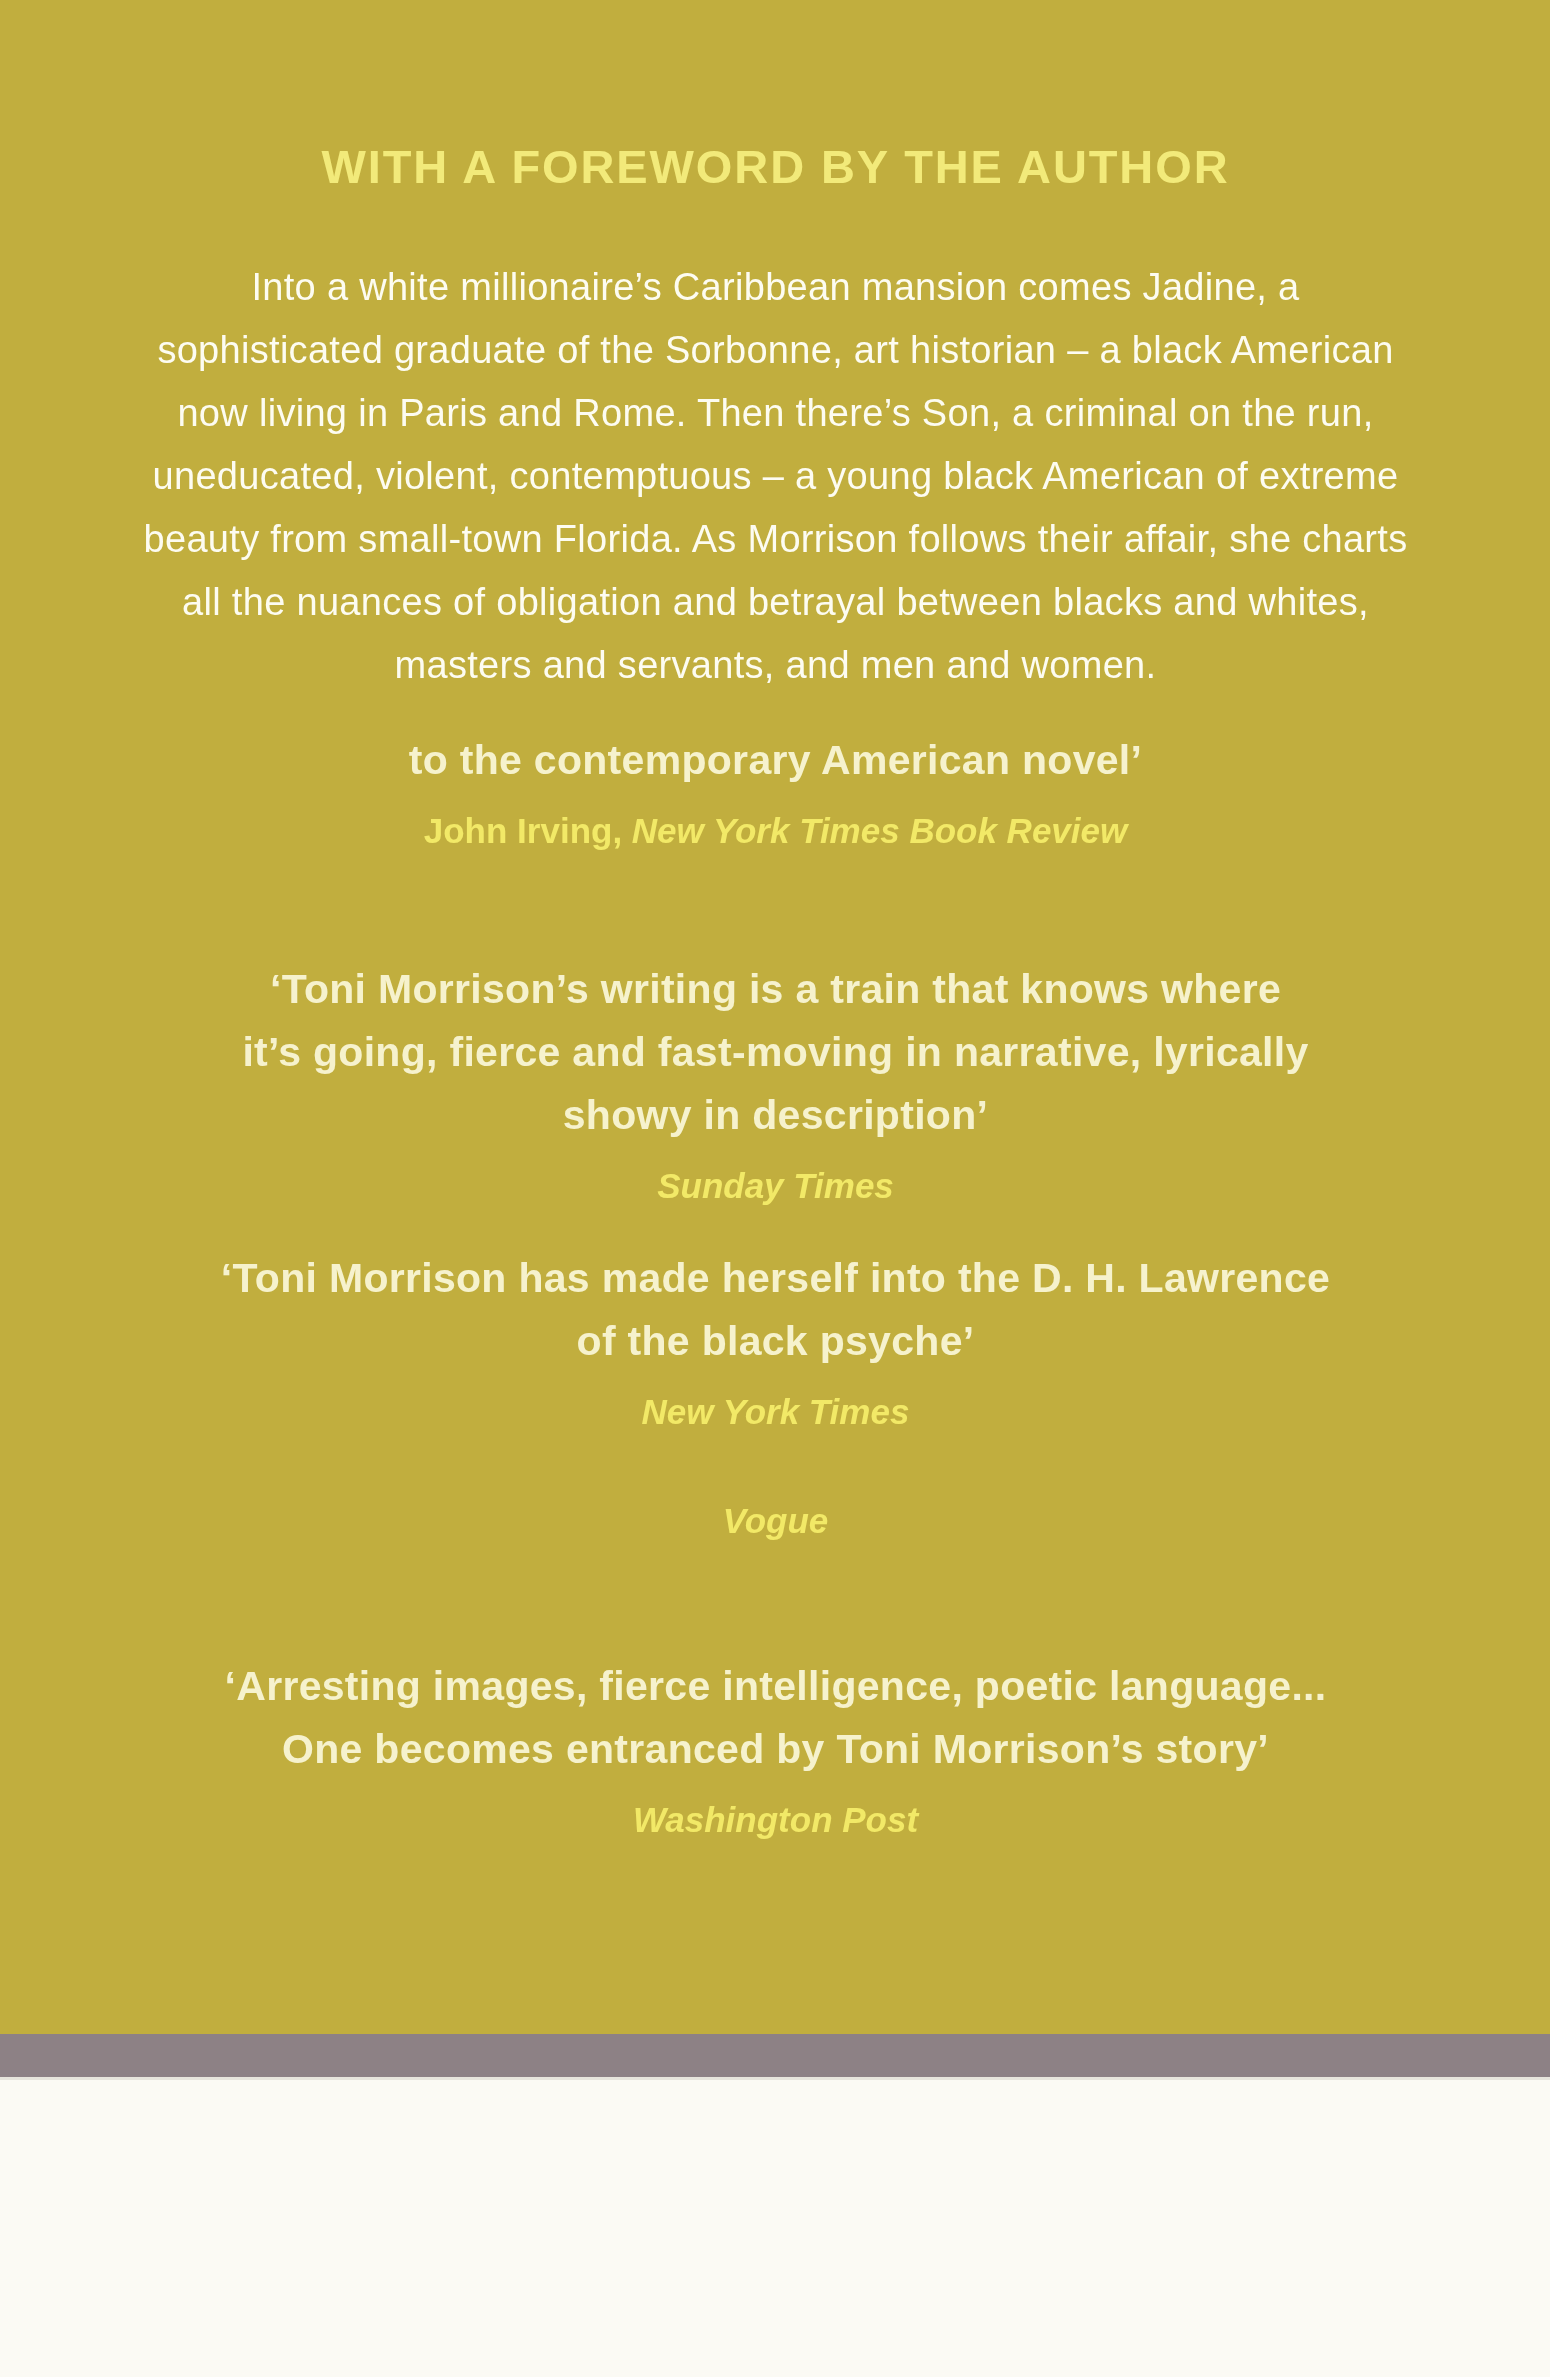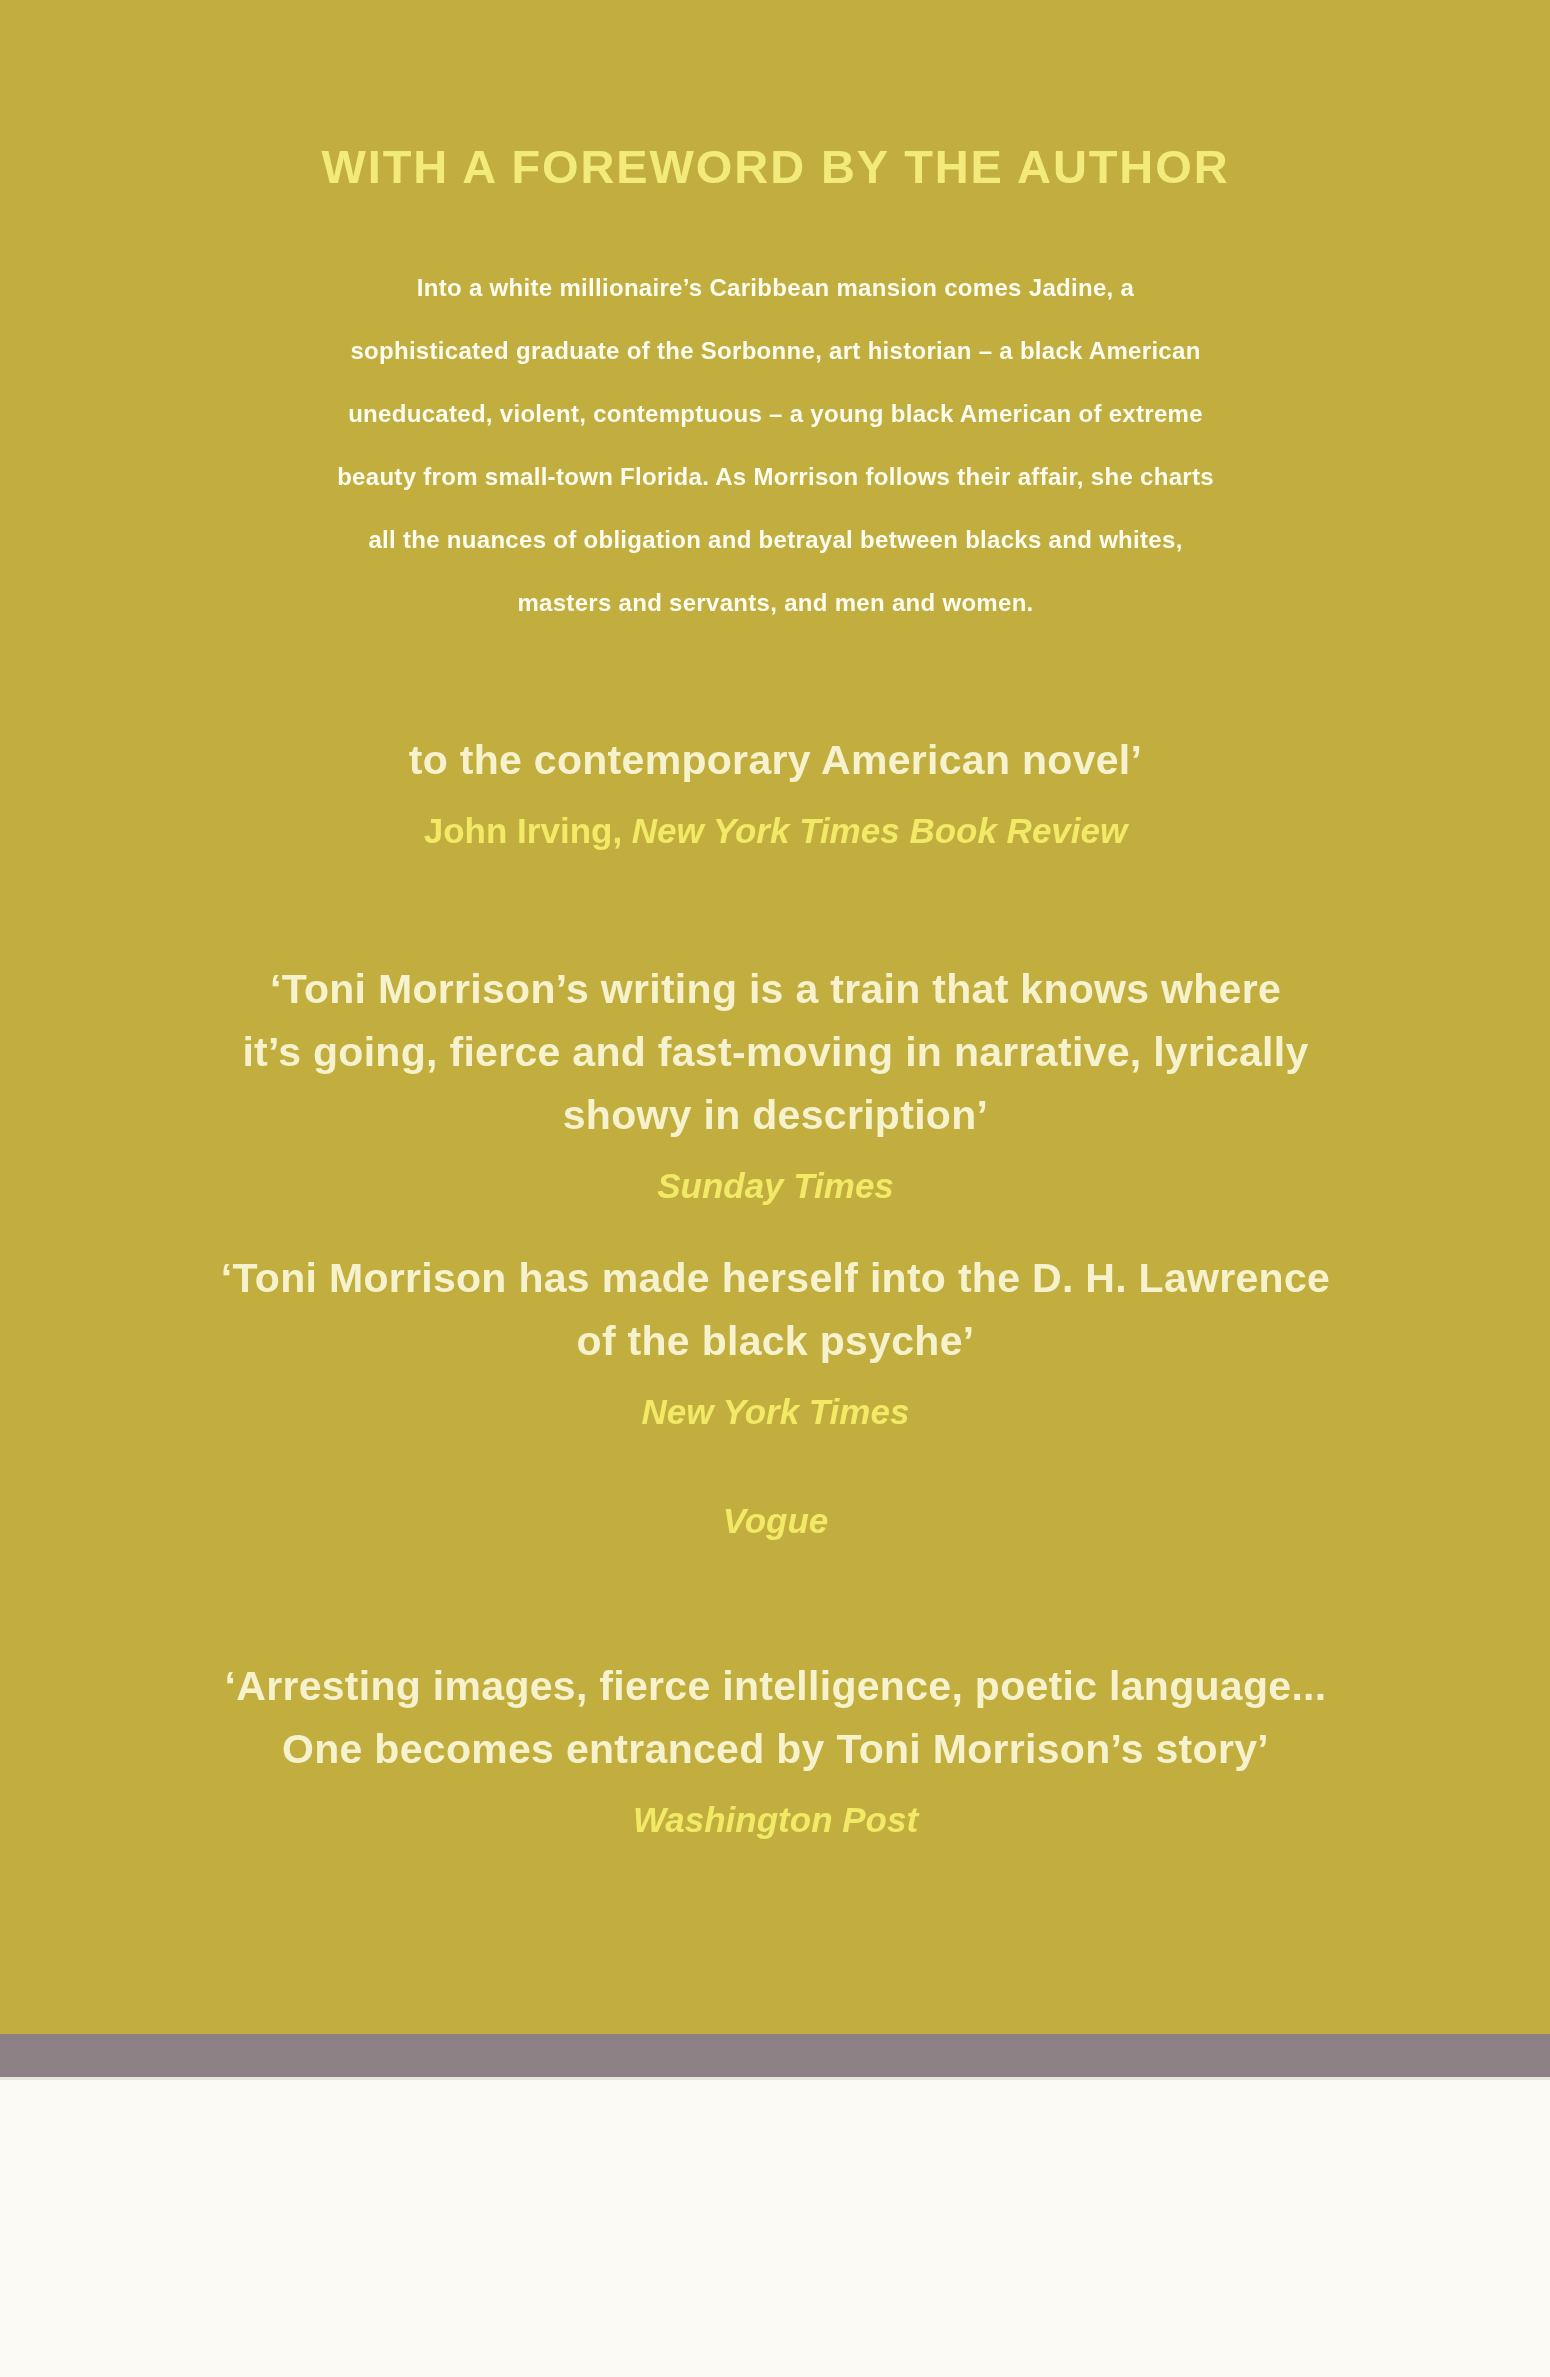--- a/index.html
+++ b/index.html
@@ -11,21 +11,21 @@
     overflow:hidden;
   }
   .centered{position:absolute;left:0;width:100%;text-align:center;}
 
   .foreword{
     top:141px;
     font-size:47px;font-weight:700;letter-spacing:1.9px;
     color:#f2ea7a;line-height:52px;
   }
   .blurb{top:256px;color:#fdfcf1;}
-  .blurb .line{font-size:24px;font-weight:700;line-height:63px;letter-spacing:0.3px;}
+  .blurb .line{font-size:38px;font-weight:400;line-height:63px;letter-spacing:0.3px;}
 
   .quote{color:#f6f2cd;}
   .quote .line{font-size:41px;font-weight:700;line-height:63px;letter-spacing:0.3px;}
   .quote .attr{
     font-size:35px;font-weight:700;line-height:63px;margin-top:6.5px;
     color:#f2e967;
   }
   .quote .attr em{}
   .q0{top:729px;} .q1{top:958px;} .q2{top:1247px;} .q3{top:1482px;} .q4{top:1655px;}
 
@@ -41,20 +41,21 @@
 </head>
 <body>
 
 <div class="page">
 
   <div class="centered foreword">WITH A FOREWORD BY THE AUTHOR</div>
 
   <div class="centered blurb" id="blurb">
       <div class="line">Into a white millionaire’s Caribbean mansion comes Jadine, a</div>
       <div class="line">sophisticated graduate of the Sorbonne, art historian – a black American</div>
+      <div class="line">now living in Paris and Rome. Then there’s Son, a criminal on the run,</div>
       <div class="line">uneducated, violent, contemptuous – a young black American of extreme</div>
       <div class="line">beauty from small-town Florida. As Morrison follows their affair, she charts</div>
       <div class="line">all the nuances of obligation and betrayal between blacks and whites,</div>
       <div class="line">masters and servants, and men and women.</div>
     </div>
 
   <div id="quotes">
       <div class="centered quote q0">
         <div class="line">to the contemporary American novel’</div>
         <div class="attr"><span>John Irving, </span><em>New York Times Book Review</em></div>

